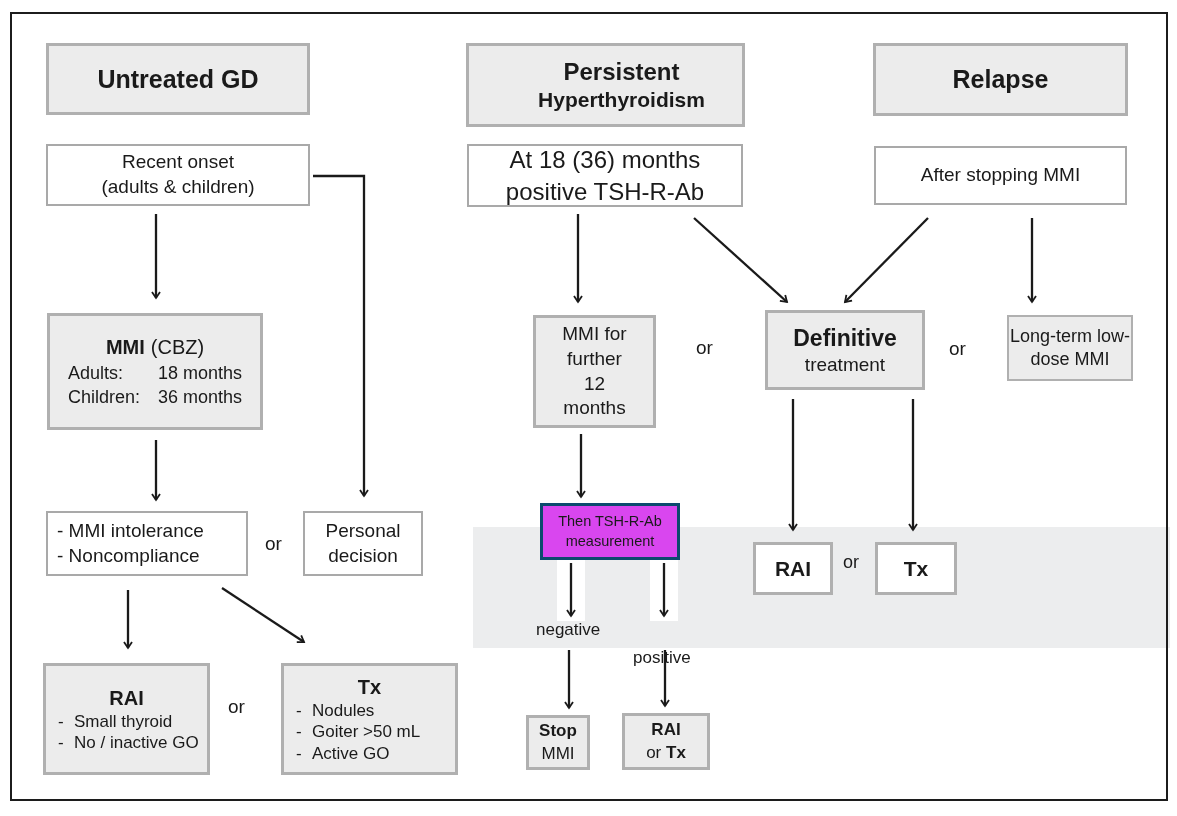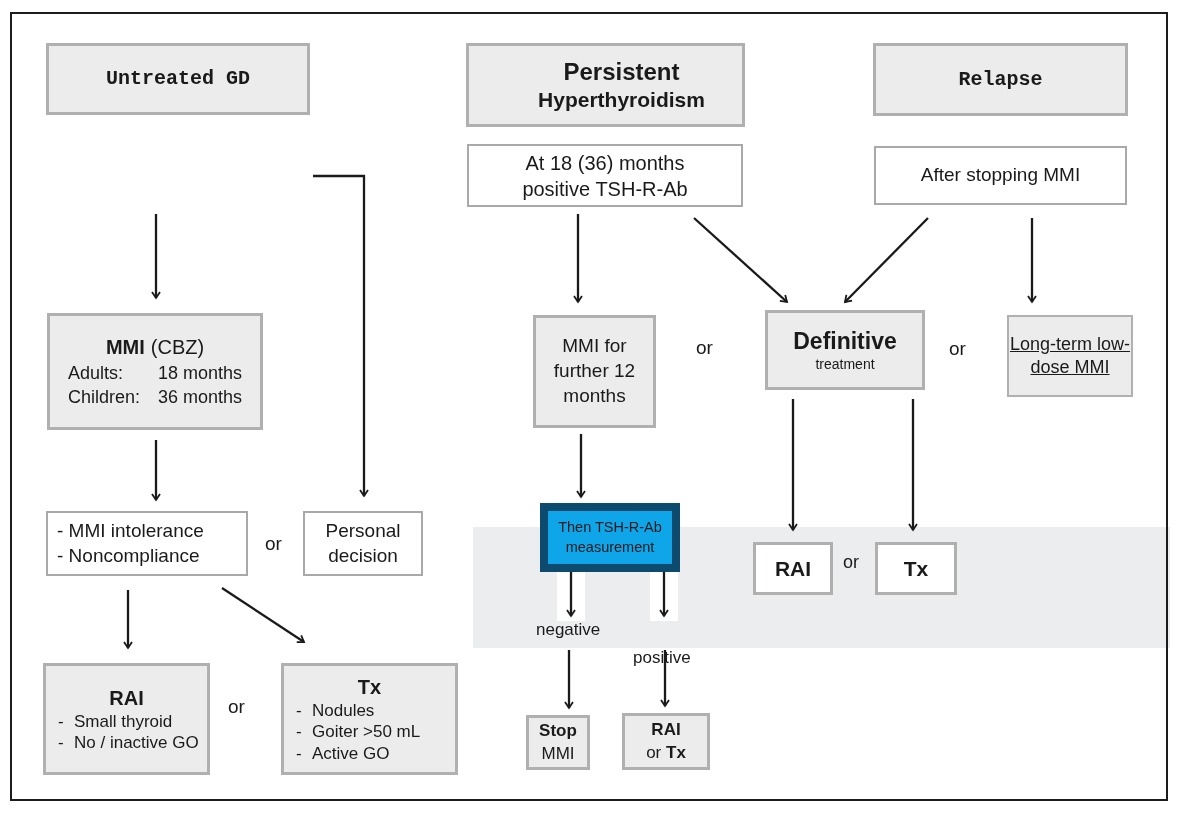--- a/index.html
+++ b/index.html
@@ -7,48 +7,48 @@
           font-family:"Liberation Sans", sans-serif;color:#1a1a1a;}
   .frame{position:absolute;left:10px;top:12px;width:1158px;height:789px;
          border:2px solid #1c1c1c;box-sizing:border-box;}
   .band{position:absolute;left:473px;top:527px;width:697px;height:121px;background:#ecedee;}
   svg.arrows{position:absolute;left:0;top:0;width:1177px;height:816px;z-index:1;}
   .box{position:absolute;box-sizing:border-box;display:flex;flex-direction:column;
        align-items:center;justify-content:center;text-align:center;z-index:2;line-height:1.3;}
   .grey{background:#ececec;border:3px solid #b0b0b0;}
   .white{background:#ffffff;border:2px solid #a9a9a9;}
   .b{font-weight:bold;}
-  .hdr{font-weight:bold;font-size:20px;font-family:Liberation Mono, monospace;}
+  .hdr{font-weight:bold;font-size:25px;}
   #header-untreated{left:46px;top:43px;width:264px;height:72px;}
   #header-persistent{left:466px;top:43px;width:279px;height:84px;line-height:1.2;padding-left:32px;}
   #header-persistent .l1{font-size:24px;font-weight:bold;}
   #header-persistent .l2{font-size:21px;font-weight:bold;}
   #header-relapse{left:873px;top:43px;width:255px;height:73px;align-items:center;}
   #recent-onset{left:46px;top:144px;width:264px;height:62px;font-size:19px;}
-  #at-18{left:467px;top:144px;width:276px;height:63px;font-size:20px;text-align:center;}
+  #at-18{left:467px;top:144px;width:276px;height:63px;font-size:24px;text-align:center;}
   #after-stopping{left:874px;top:146px;width:253px;height:59px;font-size:19px;}
   #mmi-cbz{left:47px;top:313px;width:216px;height:117px;font-size:18px;}
   #mmi-cbz .title-line{font-size:20px;margin-bottom:2px;}
   #mmi-cbz .title-line .rest{font-weight:normal;margin-left:6px;}
   .kv{display:grid;grid-template-columns:auto auto;column-gap:18px;justify-items:start;text-align:right;}
-  #mmi-further{left:533px;top:315px;width:123px;height:113px;font-size:19px;padding:0 13px;}
+  #mmi-further{left:533px;top:315px;width:123px;height:113px;font-size:19px;padding:0 25px;}
   #definitive{left:765px;top:310px;width:160px;height:80px;line-height:1.25;}
   #definitive .l1{font-size:23px;font-weight:bold;}
-  #definitive .l2{font-size:14px;}
-  #long-term{left:1007px;top:315px;width:126px;height:82px;font-size:18px;border-width:2px;text-decoration:underline;}
+  #definitive .l2{font-size:19px;}
+  #long-term{left:1007px;top:315px;width:126px;height:66px;font-size:18px;border-width:2px;}
   #intolerance{left:46px;top:511px;width:202px;height:65px;font-size:19px;
                align-items:flex-start;text-align:left;padding-left:9px;}
   #personal{left:303px;top:511px;width:120px;height:65px;font-size:19px;}
   #rai-left{left:43px;top:663px;width:167px;height:112px;padding:4px 8px;}
   #tx-left{left:281px;top:663px;width:177px;height:112px;padding:4px 8px;}
   .node-title{font-size:20px;font-weight:bold;}
   .dash-list{display:grid;grid-template-columns:16px auto;text-align:left;font-size:17px;
              line-height:1.25;align-self:stretch;padding-left:4px;}
-  #then-tsh{left:540px;top:503px;width:140px;height:69px;font-size:14.5px;line-height:1.35;
-            background:#0ea5e9;border:8px solid #0c4a6e;}
+  #then-tsh{left:540px;top:503px;width:140px;height:57px;font-size:14.5px;line-height:1.35;
+            background:#d946ef;border:3px solid #0c4a6e;}
   #rai-def{left:753px;top:542px;width:80px;height:53px;font-size:21px;font-weight:bold;
            background:#fff;border:3px solid #b0b0b0;}
   #tx-def{left:875px;top:542px;width:82px;height:53px;font-size:21px;font-weight:bold;
           background:#fff;border:3px solid #b0b0b0;}
   #stop-mmi{left:526px;top:715px;width:64px;height:55px;font-size:17px;line-height:1.35;}
   #rai-or-tx{left:622px;top:713px;width:88px;height:57px;font-size:17px;line-height:1.35;}
   .or{position:absolute;font-size:19px;z-index:2;}
   #or-1{left:265px;top:533px;}
   #or-2{left:228px;top:696px;}
   #or-3{left:696px;top:337px;}
@@ -99,20 +99,24 @@
     <span>Untreated GD</span>
   </div>
   <div class="box grey" id="header-persistent">
     <span class="l1">Persistent</span>
     <span class="l2">Hyperthyroidism</span>
   </div>
   <div class="box grey hdr" id="header-relapse">
     <span>Relapse</span>
   </div>
 
+  <div class="box white" id="recent-onset">
+    <span>Recent onset</span>
+    <span>(adults &amp; children)</span>
+  </div>
   <div class="box white" id="at-18">
     <span>At 18 (36) months</span>
     <span>positive TSH-R-Ab</span>
   </div>
   <div class="box white" id="after-stopping">
     <span>After stopping MMI</span>
   </div>
 
   <div class="box grey" id="mmi-cbz">
     <div class="title-line">

